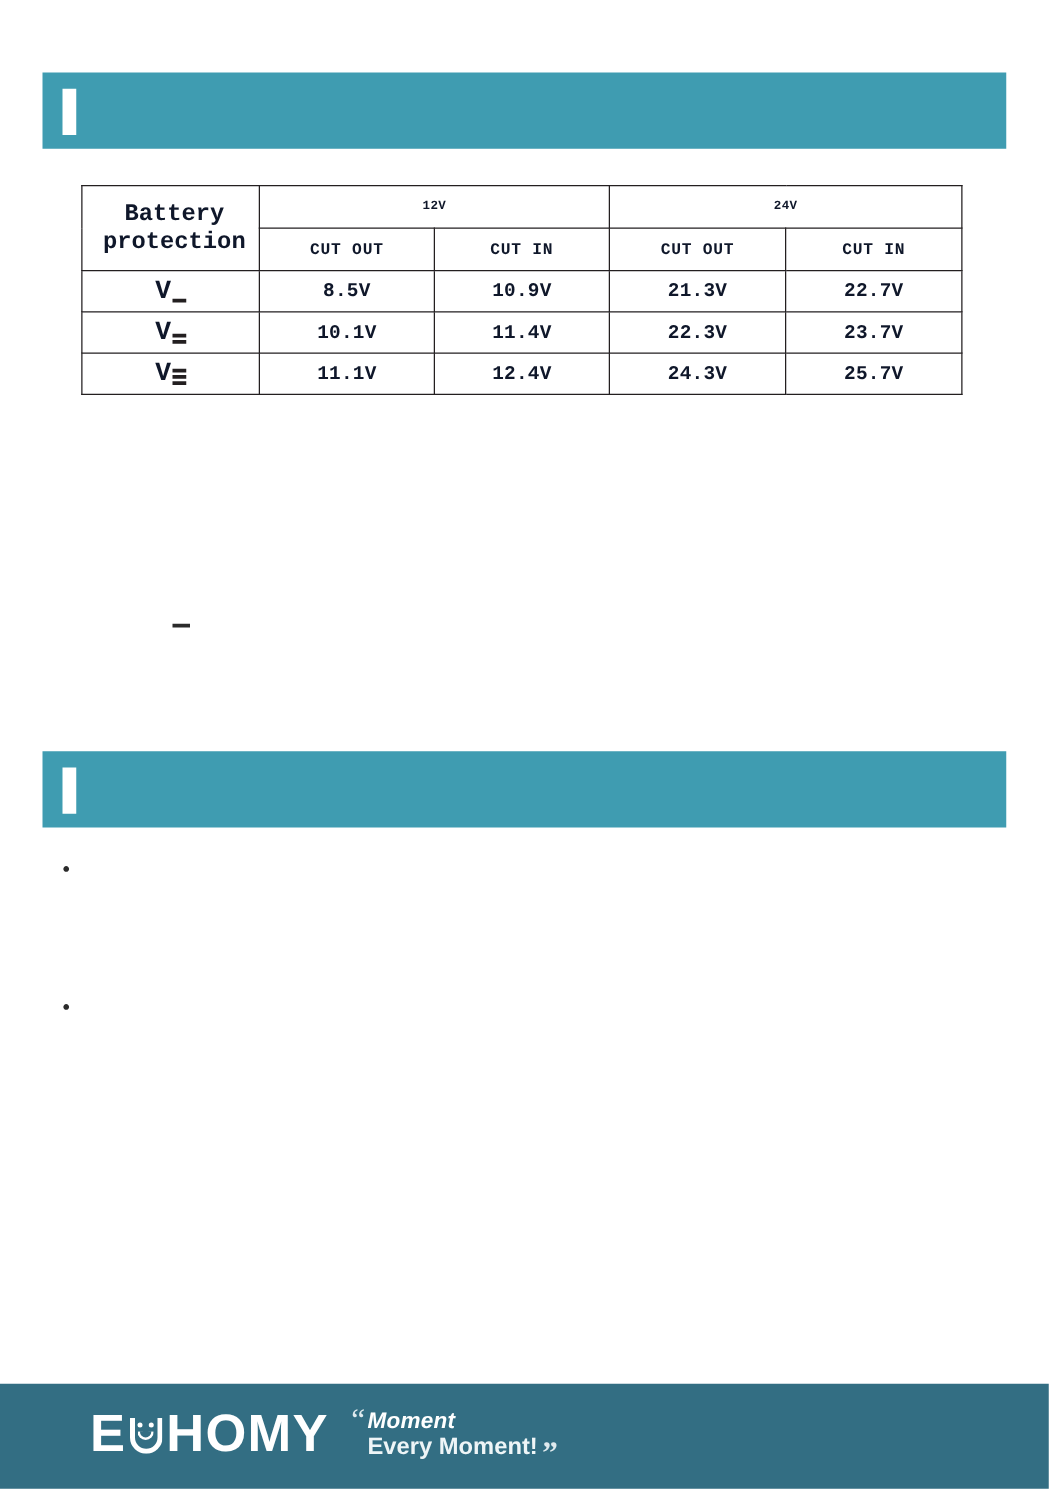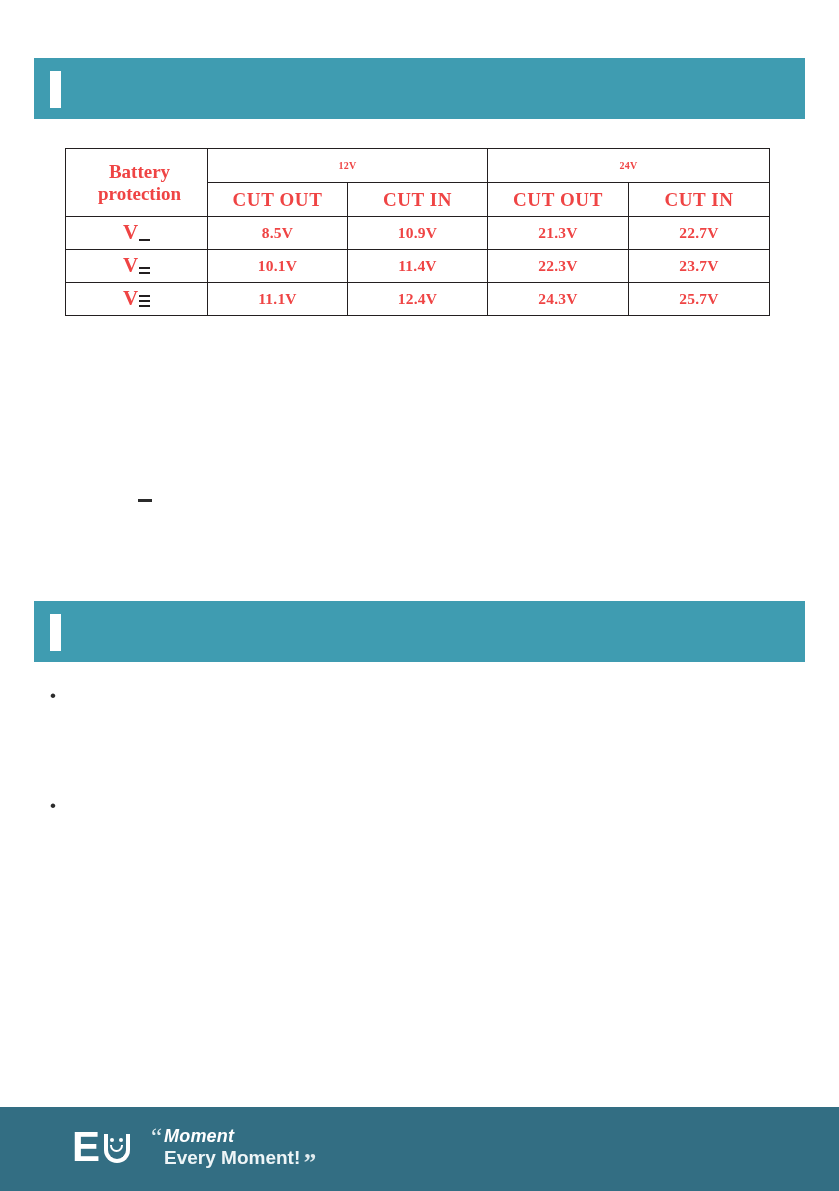--- a/index.html
+++ b/index.html
@@ -67,22 +67,22 @@
   table.spec-table {
     border-collapse: collapse;
     width: 704px;
     table-layout: fixed;
   }
   table.spec-table td,
   table.spec-table th {
     border: 1.6px solid #231f20;
     text-align: center;
     vertical-align: middle;
-    font-family: Liberation Serif, serif;
-    color: #ef4444;
+    font-family: Liberation Mono, monospace;
+    color: #0f172a;
   }
   table.spec-table th {
     font-weight: bold;
   }
   .col-label  { width: 142px; }
   .col-data   { width: 140px; }
   .col-data-w { width: 141px; }
 
   .th-battery {
     font-size: 19px;
@@ -93,21 +93,21 @@
     padding-left: 12px;
   }
   .th-group {
     height: 31px;
     font-size: 10px;
     font-weight: bold;
     letter-spacing: .3px;
   }
   .th-sub {
     height: 31px;
-    font-size: 19px;
+    font-size: 13px;
     font-weight: bold;
     letter-spacing: .6px;
   }
   .td-level {
     height: 30px;
     font-size: 18px;
     font-weight: bold;
   }
   .td-val {
     height: 30px;
@@ -391,20 +391,21 @@
     <div class="footer-inner">
 
       <div class="logo">
         <span class="part">E</span>
         <span class="smiley">
           <span class="cup"></span>
           <span class="eye l"></span>
           <span class="eye r"></span>
           <span class="mouth"></span>
         </span>
+        <span class="part">HOMY</span>
       </div>
 
       <div class="tagline">
         <span class="q q-open">“</span>
         <div class="line1">Moment</div>
         <div class="line2">Every Moment!<span class="q q-close">”</span></div>
       </div>
 
     </div>
   </div>

